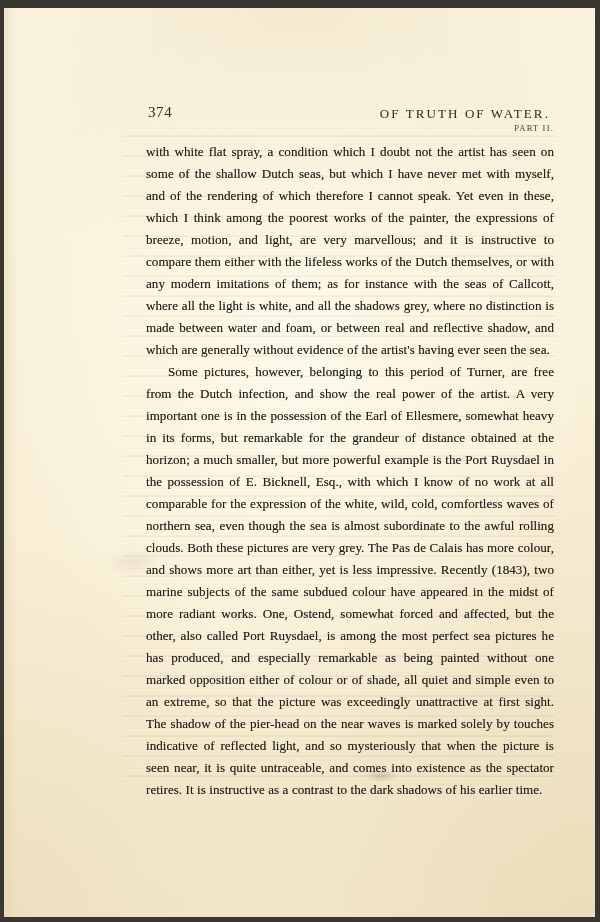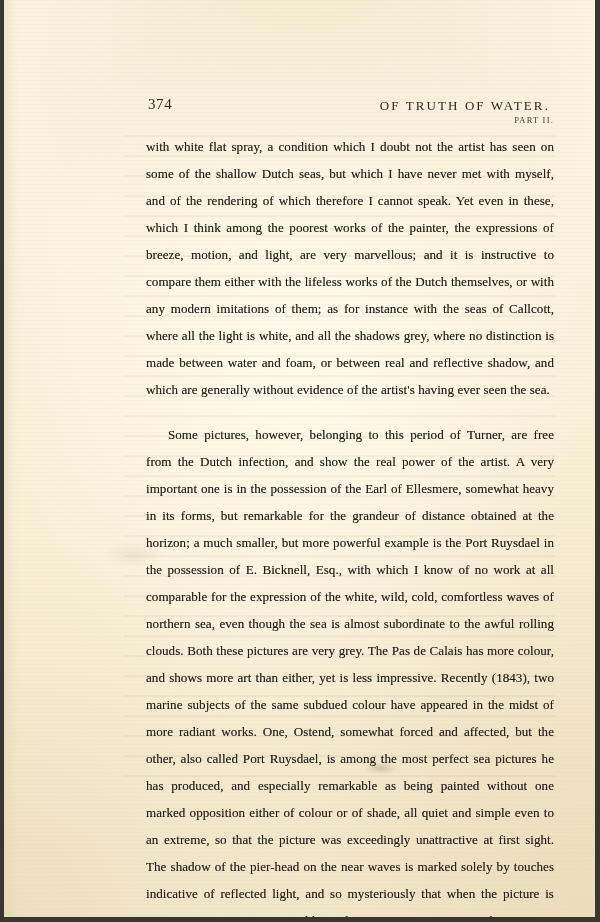--- a/index.html
+++ b/index.html
@@ -15,21 +15,21 @@
     font-family: "Liberation Serif", "DejaVu Serif", serif;
   }
 
   
   #scan-frame {
     position: relative;
     width: 600px;
     height: 922px;
     box-sizing: border-box;
     background: #3a3732;
-    padding: 0 5px 5px 4px;
+    padding: 8px 5px 5px 4px;
   }
 
   
   #paper {
     position: relative;
     width: 100%;
     height: 100%;
     box-sizing: border-box;
     background-color: #fbf3dd;
     background-image:
@@ -128,29 +128,29 @@
     text-indent: 1.2px;
   }
 
   
   #body-text {
     margin-top: 13px;
   }
   .para {
     margin: 0;
     font-size: 13.1px;
-    line-height: 27px;
+    line-height: 22px;
     color: #22201d;
     text-align: justify;
     text-justify: inter-word;
     word-spacing: 0.15px;
     letter-spacing: 0.02px;
   }
   .para + .para {
-    margin-top: 18px;
+    margin-top: 0;
   }
   .para.indented {
     text-indent: 22px;
   }
   
   .para::after {
     content: "";
     display: inline-block;
     width: 100%;
   }

